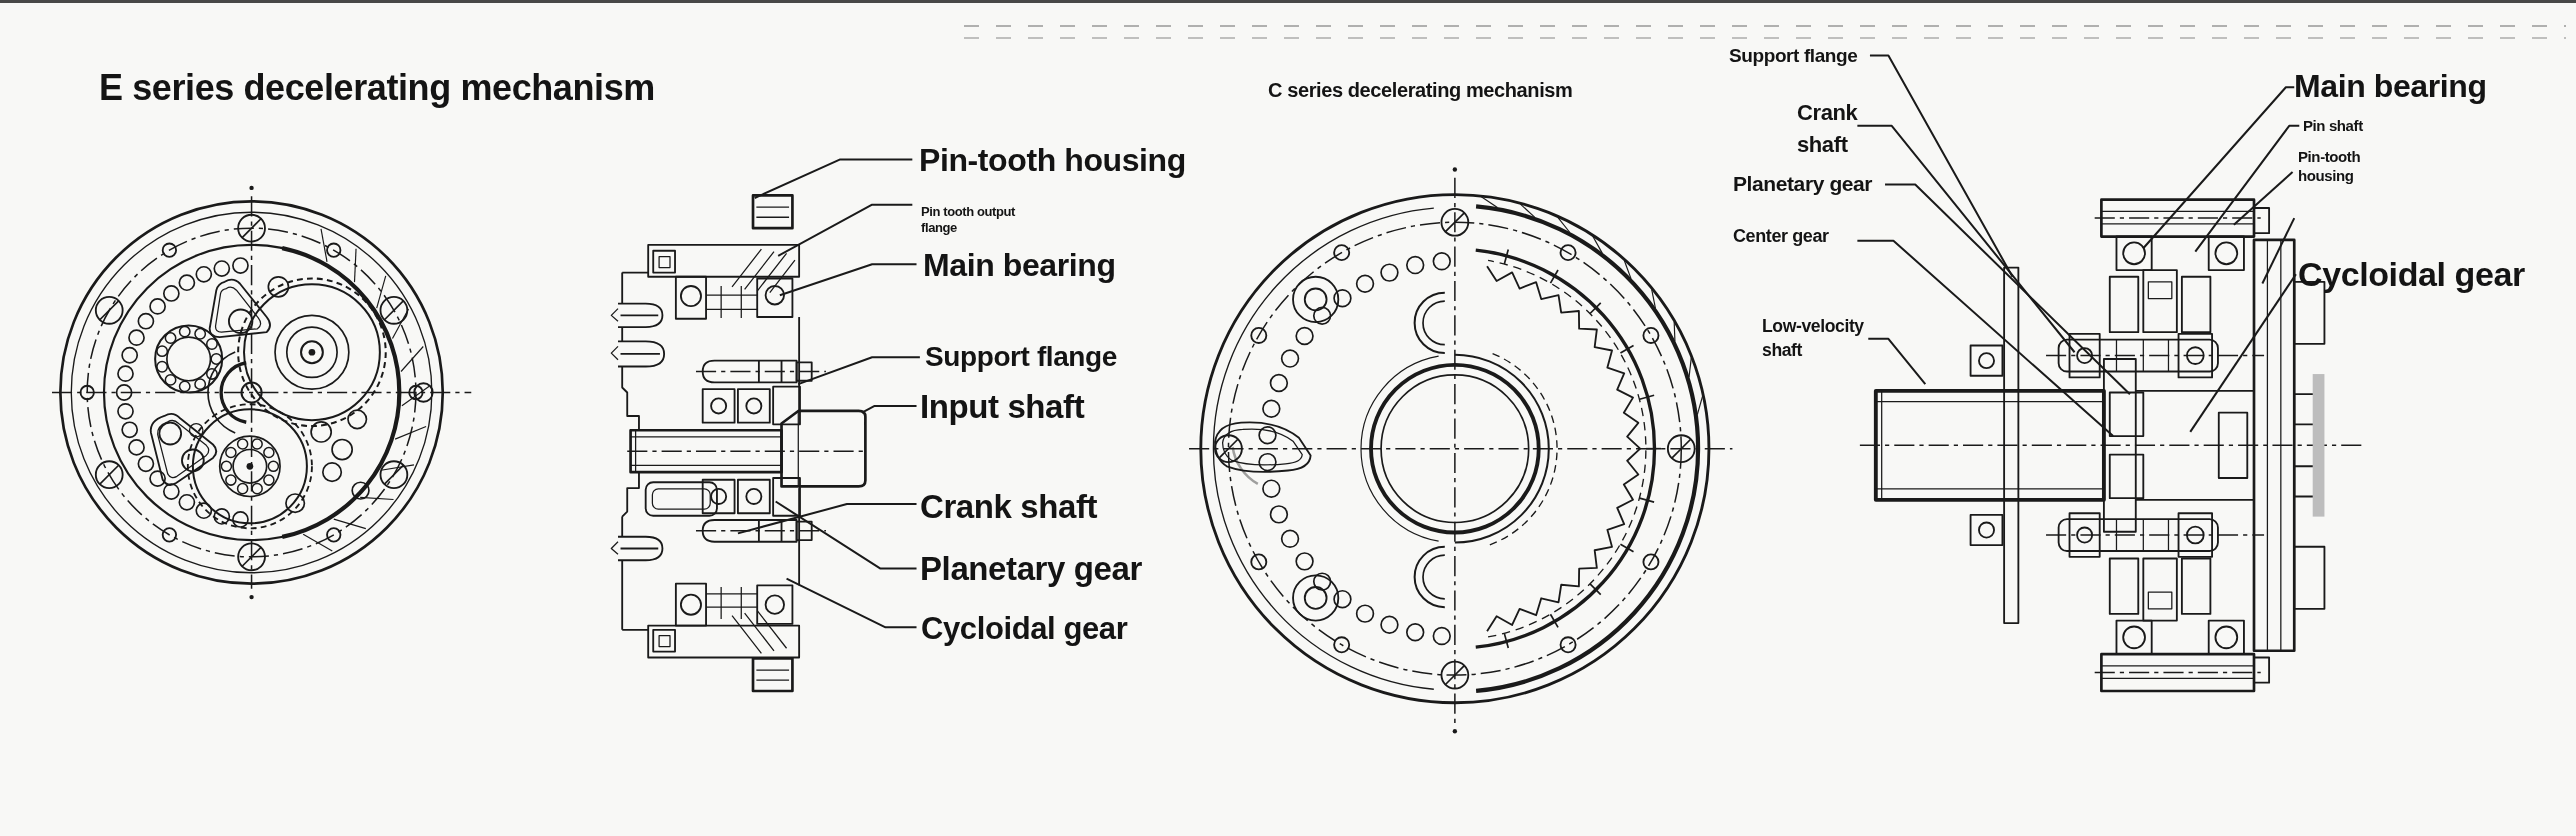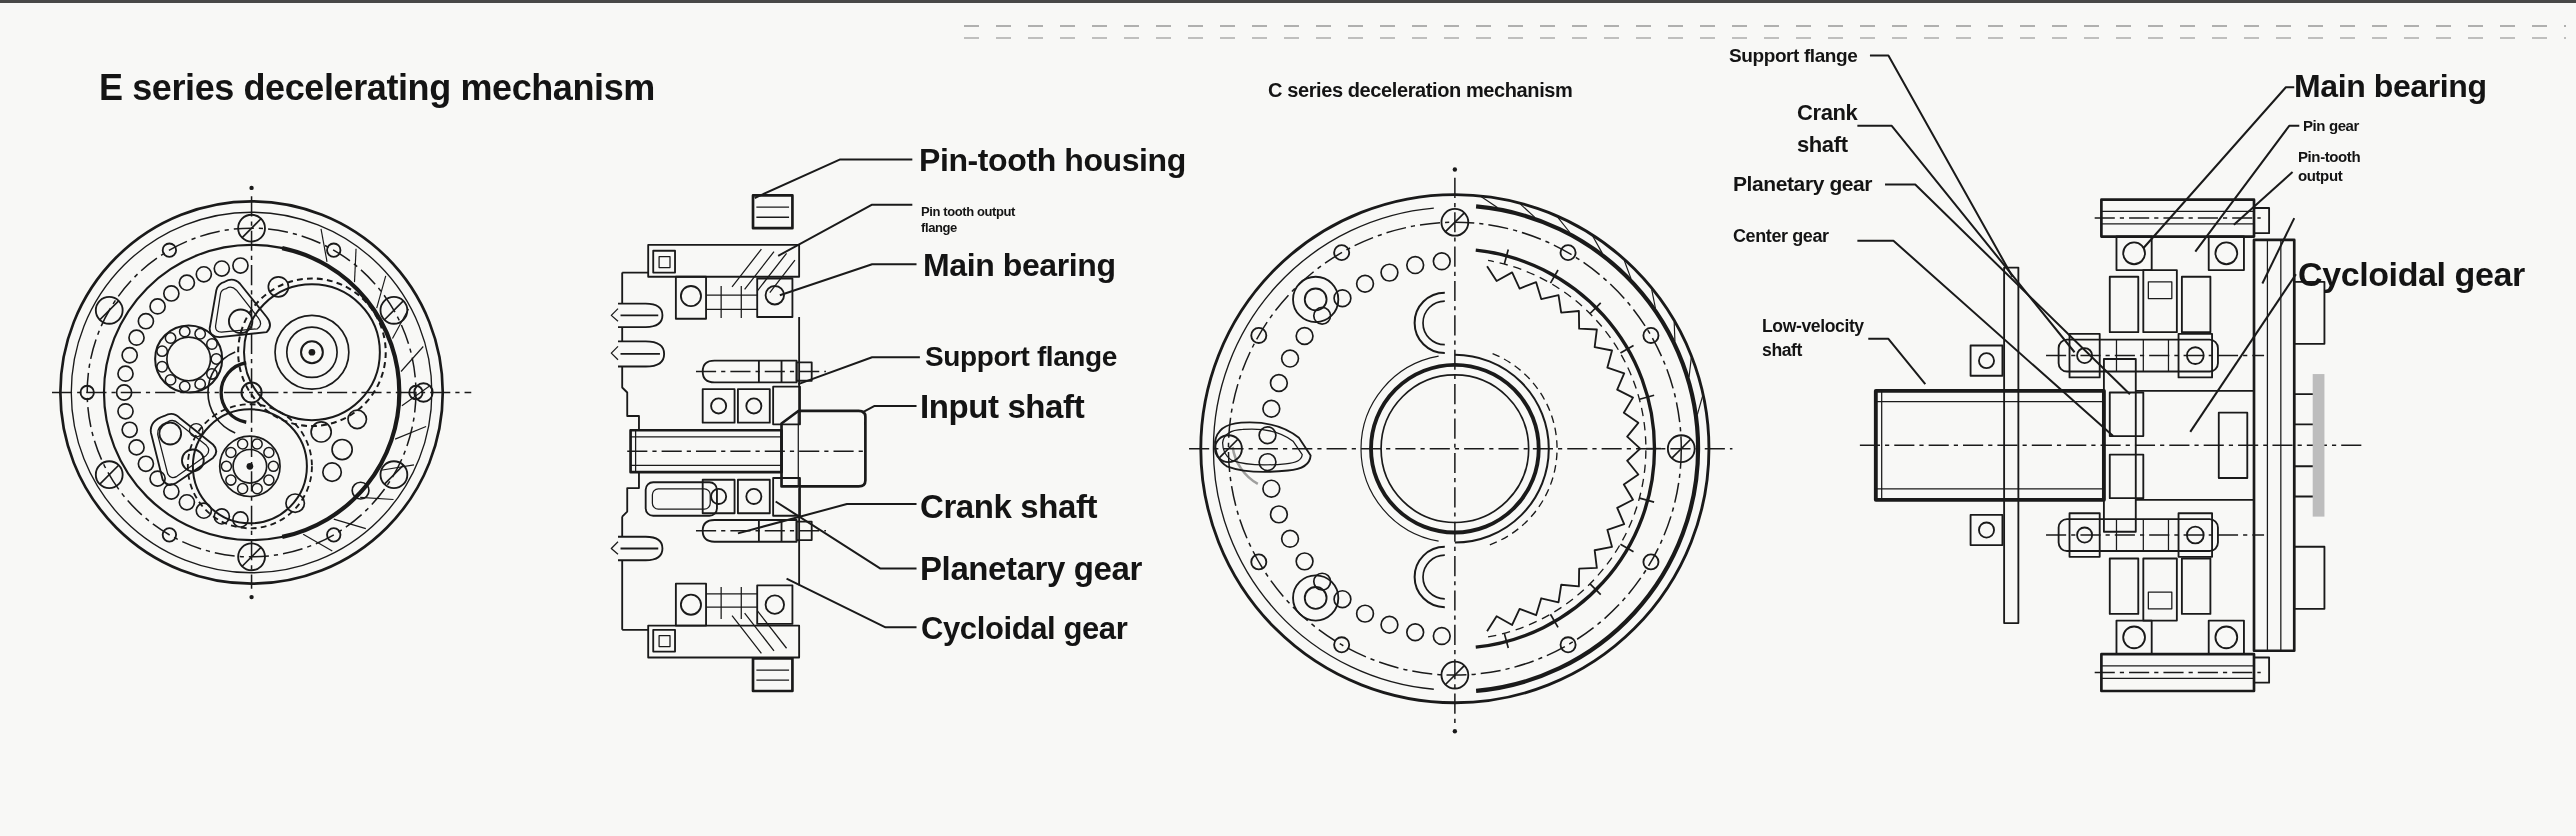--- a/index.html
+++ b/index.html
@@ -21,44 +21,44 @@
 </head>
 <body>
 
 <div id="canvas">
 
   <div class="top-edge"></div>
   <div class="artifact a1"></div>
   <div class="artifact a2"></div>
 
   <div class="title" style="left:99px;top:67px;font-size:36px;">E series decelerating mechanism</div>
-  <div class="title" style="left:1268px;top:79px;font-size:20px;">C series deceleration mechanism</div>
+  <div class="title" style="left:1268px;top:79px;font-size:20px;">C series decelerating mechanism</div>
 
   <div class="lbl" style="left:919px;top:141px;font-size:32px;">Pin-tooth housing</div>
   <div class="lbl" style="left:921px;top:204px;font-size:13px;">Pin tooth output
 flange</div>
   <div class="lbl" style="left:923px;top:246px;font-size:32px;">Main bearing</div>
   <div class="lbl" style="left:925px;top:340px;font-size:28px;">Support flange</div>
   <div class="lbl" style="left:920px;top:387px;font-size:33px;text-align:right;">Input shaft</div>
   <div class="lbl" style="left:920px;top:487px;font-size:33px;">Crank shaft</div>
   <div class="lbl" style="left:920px;top:549px;font-size:33px;">Planetary gear</div>
   <div class="lbl" style="left:921px;top:610px;font-size:31px;">Cycloidal gear</div>
 
   <div class="lbl" style="left:1729px;top:44px;font-size:19px;">Support flange</div>
   <div class="lbl" style="left:1797px;top:97px;font-size:22px;line-height:1.45;">Crank
 shaft</div>
   <div class="lbl" style="left:1733px;top:171px;font-size:21px;">Planetary gear</div>
   <div class="lbl" style="left:1733px;top:226px;font-size:18px;">Center gear</div>
   <div class="lbl" style="left:1762px;top:315px;font-size:17.6px;line-height:1.35;">Low-velocity
 shaft</div>
 
   <div class="lbl" style="left:2294px;top:67px;font-size:32px;">Main bearing</div>
-  <div class="lbl" style="left:2303px;top:117px;font-size:15px;">Pin gear</div>
+  <div class="lbl" style="left:2303px;top:117px;font-size:15px;">Pin shaft</div>
   <div class="lbl" style="left:2298px;top:148px;font-size:15px;line-height:1.25;">Pin-tooth
-output</div>
+housing</div>
   <div class="lbl" style="left:2298px;top:254px;font-size:34px;">Cycloidal gear</div>
 
   <svg id="art" width="2576" height="837" viewBox="0 0 3072 998">
 
     <g id="g-e-front">
       <path class="dd" d="M62 468 H562"></path>
       <path class="dd" d="M300 234 V702"></path>
       <circle class="dot" cx="300" cy="224" r="2.6"></circle>
         <circle class="dot" cx="300" cy="712" r="2.6"></circle>
       <circle cx="505" cy="468" r="11" class="sw2"></circle>

